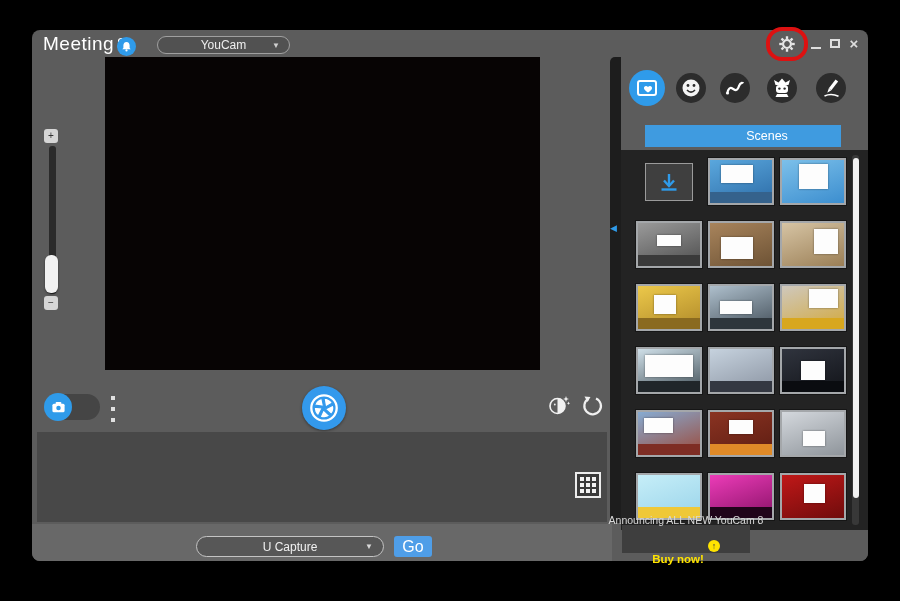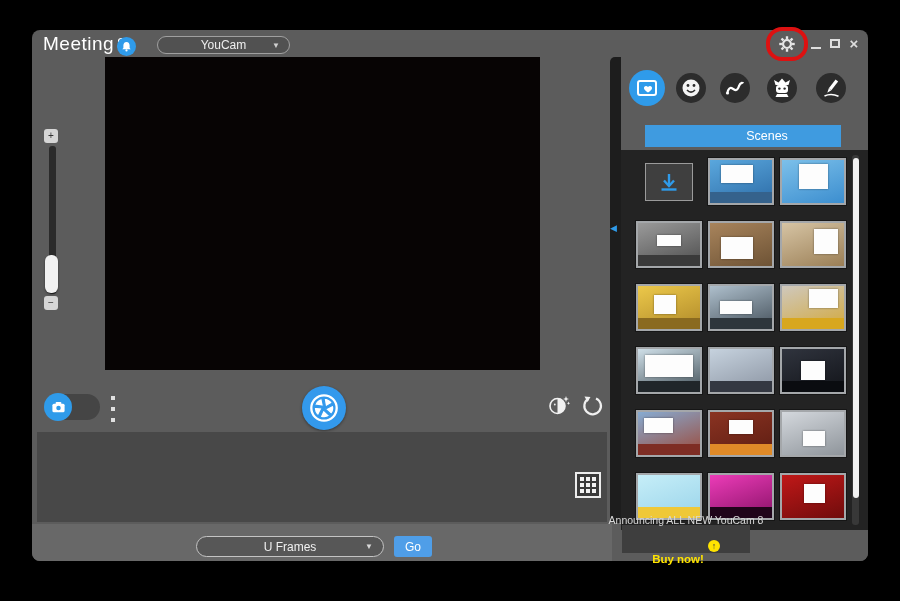--- a/index.html
+++ b/index.html
@@ -57,21 +57,21 @@
         background:#3a3a3a;display:flex;align-items:center;justify-content:center;cursor:pointer;}
   .grid-ico{display:grid;grid-template-columns:repeat(3,4px);grid-template-rows:repeat(3,4px);gap:2px;}
   .grid-ico span{background:#f2f2f2;}
   .bottom-bar{position:absolute;left:0;top:494px;width:580px;height:37px;background:#686868;
         border-radius:0 0 0 8px;}
   .meeting-dd{position:absolute;left:164px;top:12px;width:188px;height:21px;border:1px solid #c4c4c4;
         border-radius:11px;background:#575757;color:#f0f0f0;font-size:12px;display:flex;
         align-items:center;justify-content:center;cursor:pointer;}
   .meeting-dd .arr{position:absolute;right:10px;font-size:8px;color:#d8d8d8;}
   .go-btn{position:absolute;left:362px;top:12px;width:38px;height:21px;border-radius:3px;
-        background:#4f9ee8;color:#fff;font-size:12px;display:flex;align-items:center;
+        background:#4f9ee8;color:#fff;font-size:16px;display:flex;align-items:center;
         justify-content:center;cursor:pointer;}
   
   .divider{position:absolute;left:578px;top:27px;width:11px;height:466px;background:#1d1d1d;
         border-radius:5px 0 0 5px;}
   .collapse-arrow{position:absolute;left:0px;top:166px;color:#2f9bea;font-size:9px;cursor:pointer;}
   
   .right-panel{position:absolute;left:589px;top:27px;width:247px;height:504px;background:#5c5c5c;
         border-radius:0 0 8px 0;}
   .tab-circle{position:absolute;border-radius:50%;background:#2c2c2c;display:flex;
         align-items:center;justify-content:center;cursor:pointer;}
@@ -214,21 +214,21 @@
             <span></span>
             <span></span>
             <span></span>
             <span></span>
         </div>
       </div>
     </div>
 
     <div class="bottom-bar">
       <div class="meeting-dd">
-        <span>U Frames</span>
+        <span>U Capture</span>
         <span class="arr">▼</span>
       </div>
       <div class="go-btn">Go</div>
     </div>
 
     <div class="divider">
       <div class="collapse-arrow">◀</div>
     </div>
 
     <div class="right-panel">

